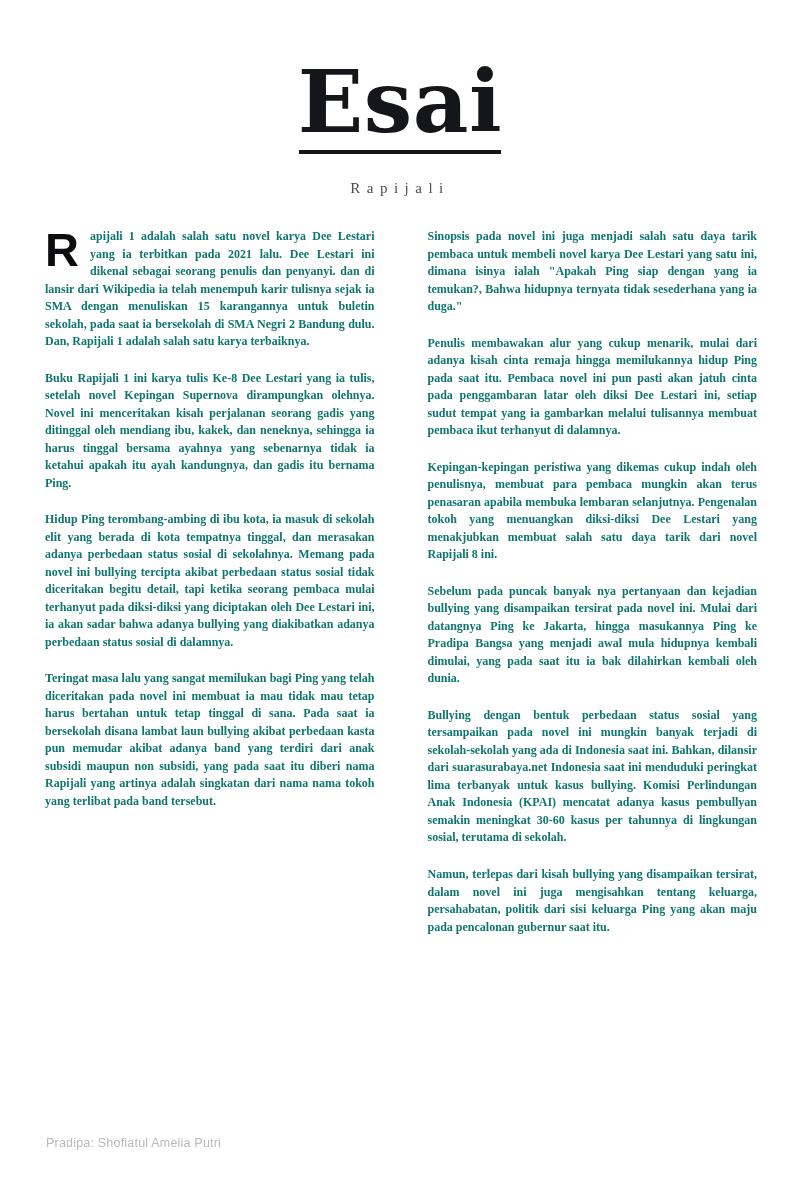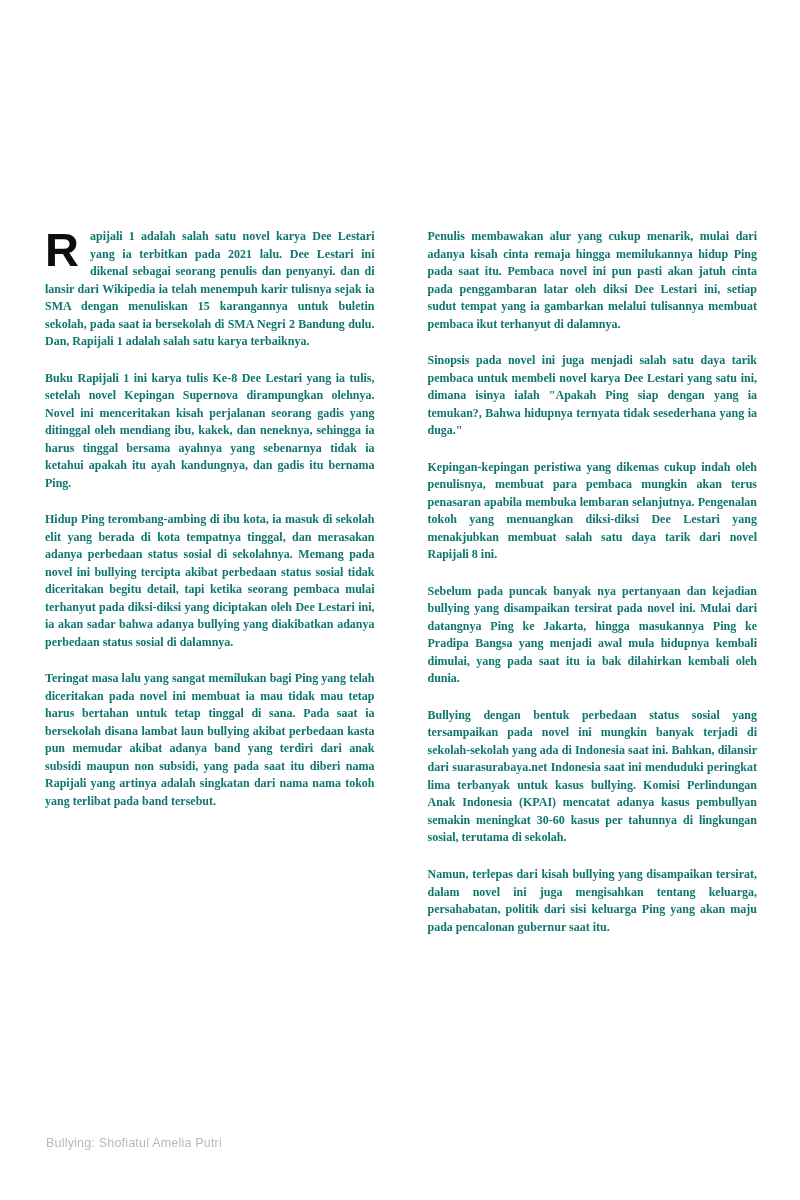--- a/index.html
+++ b/index.html
@@ -110,36 +110,41 @@
     letter-spacing: 0.2px;
     color: #b9b9bc;
     white-space: nowrap;
   }
 </style>
 </head>
 <body>
 
 <div class="page">
 
+  <header class="masthead">
+    <h1 class="title">Esai</h1>
+    <div class="title-rule"></div>
+    <div class="subtitle">Rapijali</div>
+  </header>
 
   <div class="columns">
 
     <div class="col col-left">
       <p class="para dropcap">Rapijali 1 adalah salah satu novel karya Dee Lestari yang ia terbitkan pada 2021 lalu. Dee Lestari ini dikenal sebagai seorang penulis dan penyanyi. dan di lansir dari Wikipedia ia telah menempuh karir tulisnya sejak ia SMA dengan menuliskan 15 karangannya untuk buletin sekolah, pada saat ia bersekolah di SMA Negri 2 Bandung dulu. Dan, Rapijali 1 adalah salah satu karya terbaiknya.</p>
       <p class="para">Buku Rapijali 1 ini karya tulis Ke-8 Dee Lestari yang ia tulis, setelah novel Kepingan Supernova dirampungkan olehnya. Novel ini menceritakan kisah perjalanan seorang gadis yang ditinggal oleh mendiang ibu, kakek, dan neneknya, sehingga ia harus tinggal bersama ayahnya yang sebenarnya tidak ia ketahui apakah itu ayah kandungnya, dan gadis itu bernama Ping.</p>
       <p class="para">Hidup Ping terombang-ambing di ibu kota, ia masuk di sekolah elit yang berada di kota tempatnya tinggal, dan merasakan adanya perbedaan status sosial di sekolahnya. Memang pada novel ini bullying tercipta akibat perbedaan status sosial tidak diceritakan begitu detail, tapi ketika seorang pembaca mulai terhanyut pada diksi-diksi yang diciptakan oleh Dee Lestari ini, ia akan sadar bahwa adanya bullying yang diakibatkan adanya perbedaan status sosial di dalamnya.</p>
       <p class="para">Teringat masa lalu yang sangat memilukan bagi Ping yang telah diceritakan pada novel ini membuat ia mau tidak mau tetap harus bertahan untuk tetap tinggal di sana. Pada saat ia bersekolah disana lambat laun bullying akibat perbedaan kasta pun memudar akibat adanya band yang terdiri dari anak subsidi maupun non subsidi, yang pada saat itu diberi nama Rapijali yang artinya adalah singkatan dari nama nama tokoh yang terlibat pada band tersebut.</p>
     </div>
 
     <div class="col col-right">
+      <p class="para">Sinopsis pada novel ini juga menjadi salah satu daya tarik pembaca untuk membeli novel karya Dee Lestari yang satu ini, dimana isinya ialah "Apakah Ping siap dengan yang ia temukan?, Bahwa hidupnya ternyata tidak sesederhana yang ia duga."</p>
       <p class="para">Penulis membawakan alur yang cukup menarik, mulai dari adanya kisah cinta remaja hingga memilukannya hidup Ping pada saat itu. Pembaca novel ini pun pasti akan jatuh cinta pada penggambaran latar oleh diksi Dee Lestari ini, setiap sudut tempat yang ia gambarkan melalui tulisannya membuat pembaca ikut terhanyut di dalamnya.</p>
-      <p class="para">Sinopsis pada novel ini juga menjadi salah satu daya tarik pembaca untuk membeli novel karya Dee Lestari yang satu ini, dimana isinya ialah "Apakah Ping siap dengan yang ia temukan?, Bahwa hidupnya ternyata tidak sesederhana yang ia duga."</p>
       <p class="para">Kepingan-kepingan peristiwa yang dikemas cukup indah oleh penulisnya, membuat para pembaca mungkin akan terus penasaran apabila membuka lembaran selanjutnya. Pengenalan tokoh yang menuangkan diksi-diksi Dee Lestari yang menakjubkan membuat salah satu daya tarik dari novel Rapijali 8 ini.</p>
       <p class="para">Sebelum pada puncak banyak nya pertanyaan dan kejadian bullying yang disampaikan tersirat pada novel ini. Mulai dari datangnya Ping ke Jakarta, hingga masukannya Ping ke Pradipa Bangsa yang menjadi awal mula hidupnya kembali dimulai, yang pada saat itu ia bak dilahirkan kembali oleh dunia.</p>
       <p class="para">Bullying dengan bentuk perbedaan status sosial yang tersampaikan pada novel ini mungkin banyak terjadi di sekolah-sekolah yang ada di Indonesia saat ini. Bahkan, dilansir dari suarasurabaya.net Indonesia saat ini menduduki peringkat lima terbanyak untuk kasus bullying. Komisi Perlindungan Anak Indonesia (KPAI) mencatat adanya kasus pembullyan semakin meningkat 30-60 kasus per tahunnya di lingkungan sosial, terutama di sekolah.</p>
       <p class="para">Namun, terlepas dari kisah bullying yang disampaikan tersirat, dalam novel ini juga mengisahkan tentang keluarga, persahabatan, politik dari sisi keluarga Ping yang akan maju pada pencalonan gubernur saat itu.</p>
     </div>
 
   </div>
 
-  <div class="credit">Bullying: Shofiatul Amelia Putri</div>
+  <div class="credit">Pradipa: Shofiatul Amelia Putri</div>
 
 </div>
 
 </body></html>

